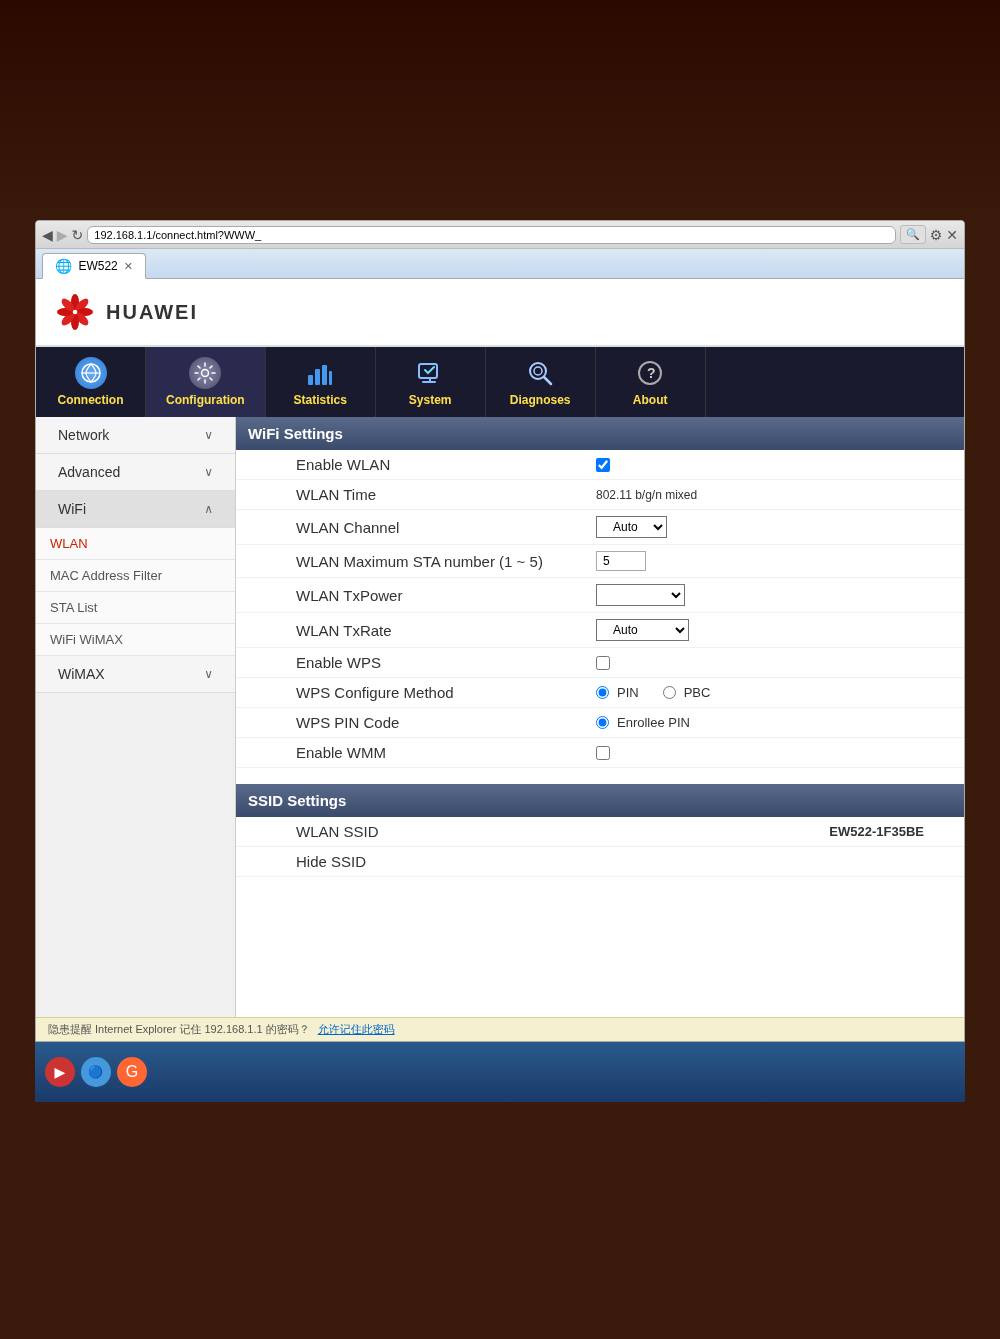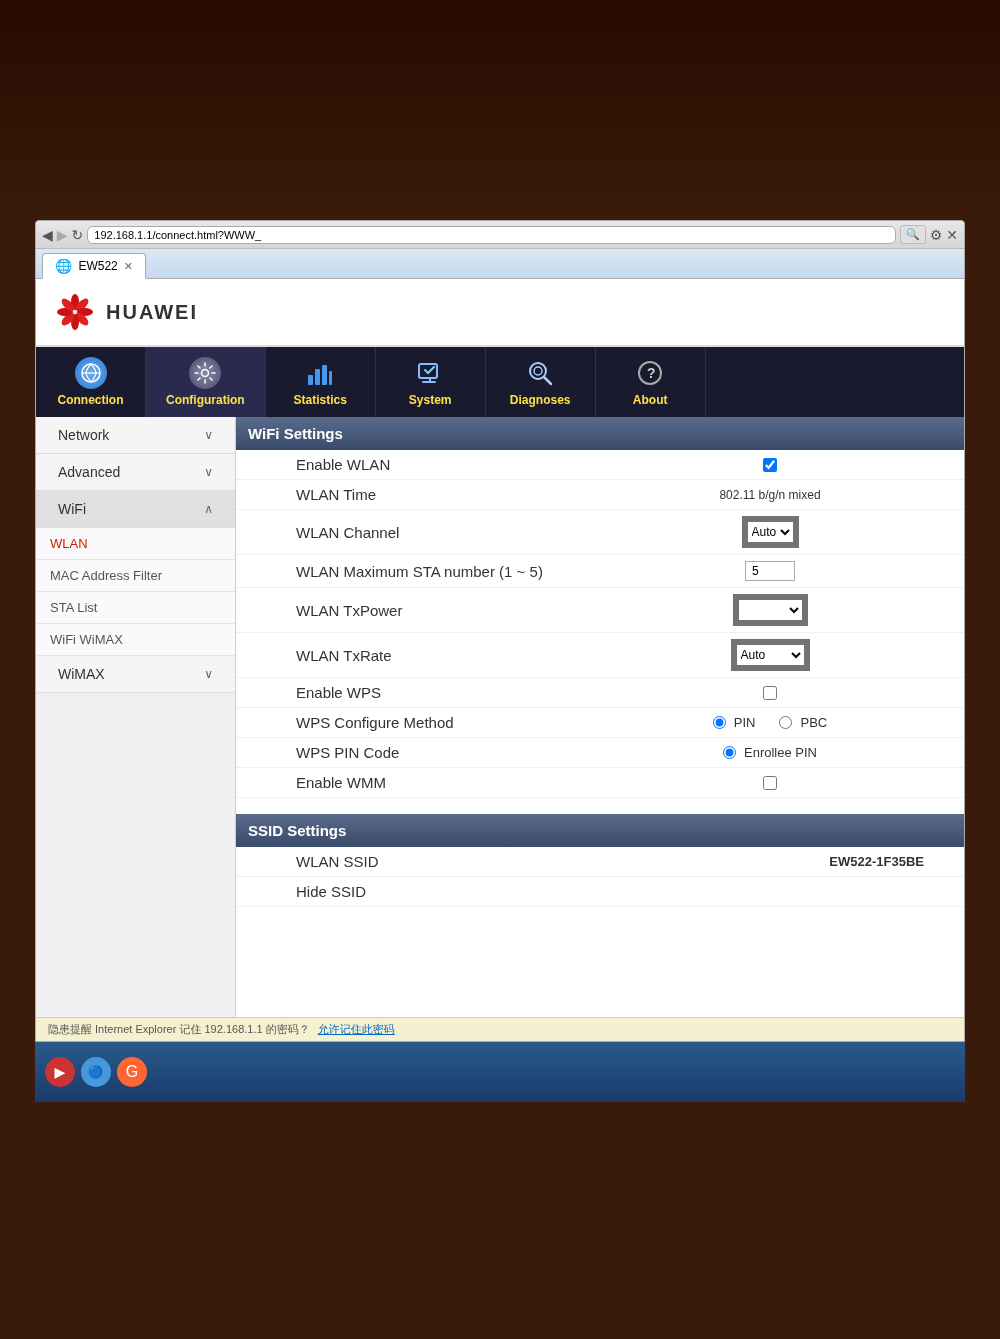--- a/index.html
+++ b/index.html
@@ -231,34 +231,33 @@
       padding-left: 40px;
     }
 
     .settings-value {
       flex: 1;
       font-size: 13px;
       color: #333;
       display: flex;
       align-items: center;
       gap: 8px;
-      justify-content: center;
     }
 
     .settings-value input[type="text"],
     .settings-value input[type="number"] {
       border: 1px solid #aaa;
       padding: 2px 6px;
       font-size: 12px;
       width: 140px;
     }
 
     .settings-value select {
-      border: 6px solid #737373;
-      padding: 2px 0;
+      border: 1px solid #737373;
+      padding: 2px 12px;
       font-size: 12px;
       background: #fff;
     }
 
     .settings-value input[type="checkbox"] {
       width: 14px;
       height: 14px;
     }
 
     .settings-value input[type="radio"] {

